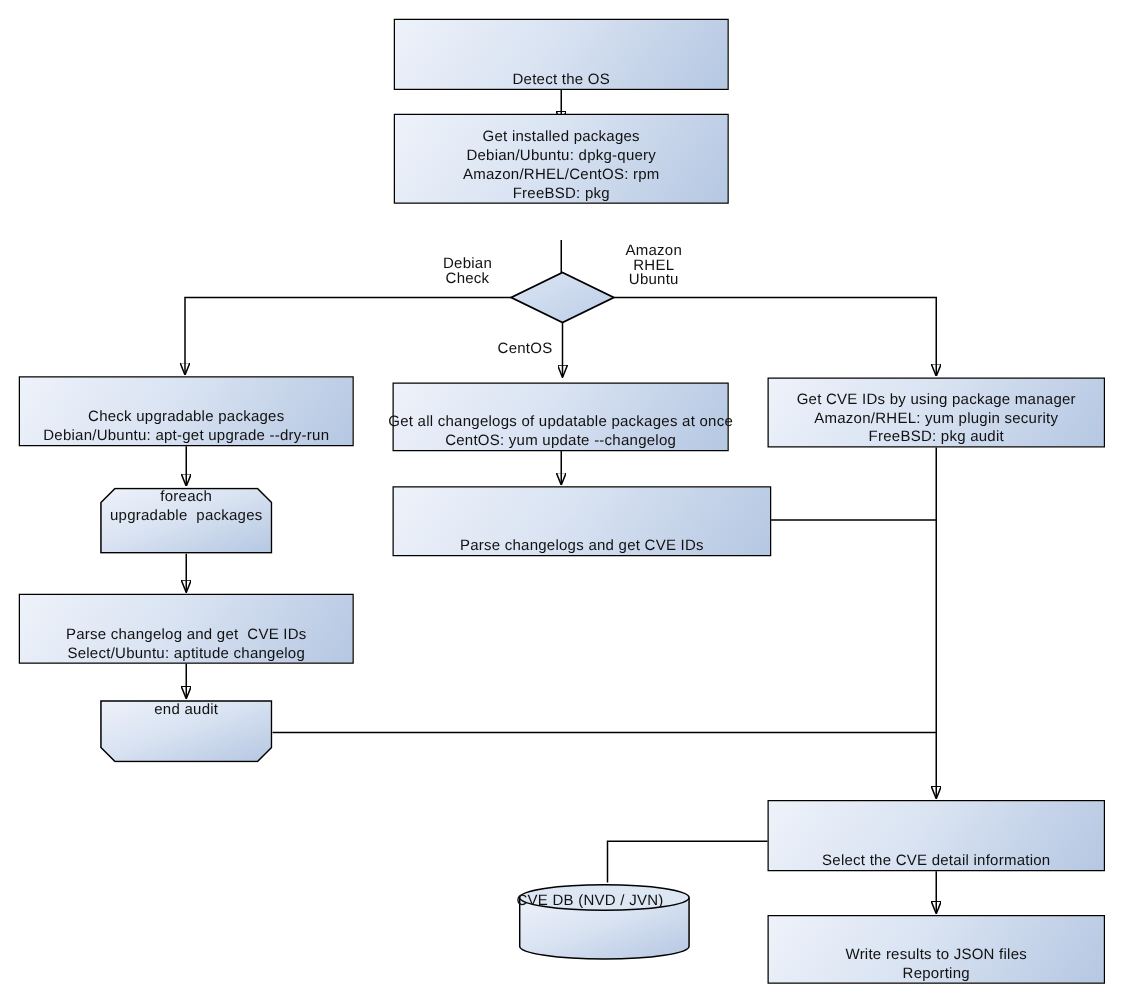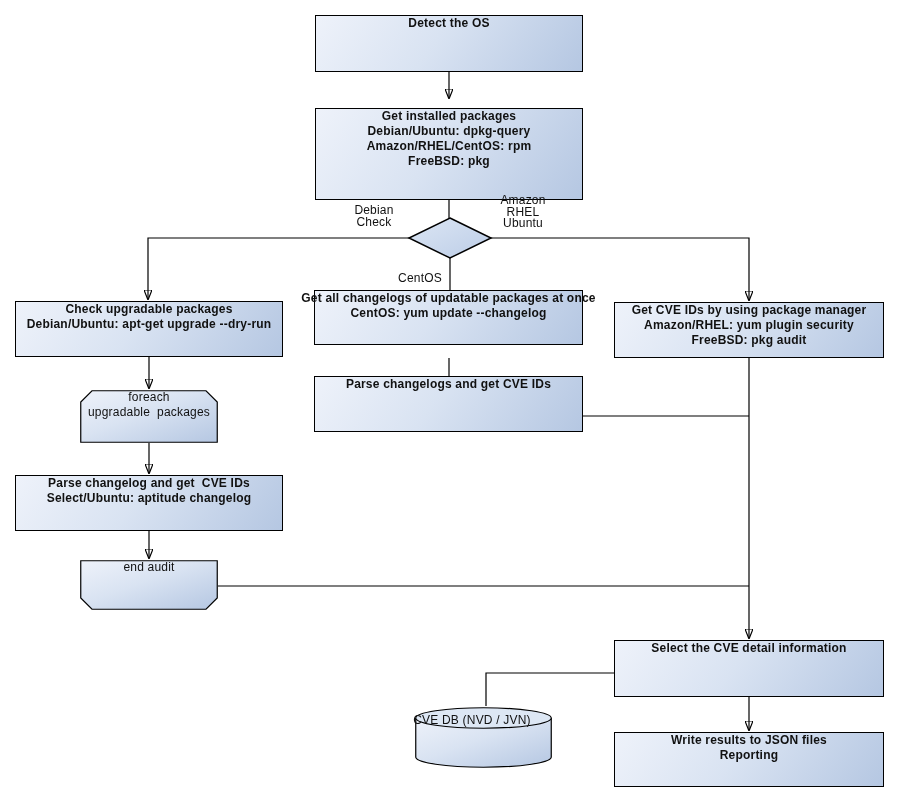--- a/index.html
+++ b/index.html
@@ -3,25 +3,24 @@
 <meta charset="utf-8">
 <style>
   html,body{margin:0;padding:0;background:#ffffff;}
   .canvas{
     position:relative;width:898px;height:803px;background:#ffffff;
     font-family:"Liberation Sans",sans-serif;color:#111;overflow:hidden;
   }
   #connectors{position:absolute;left:0;top:0;width:898px;height:803px;}
   #connectors path{stroke:#000;stroke-width:1.2;fill:none;}
   .node{
-    position:absolute;display:flex;align-items:flex-start;justify-content:center;
+    position:absolute;display:flex;align-items:flex-end;justify-content:center;
     border:1px solid #000;
     background:linear-gradient(125deg,#eef2fa 0%,#d9e3f2 45%,#b5c7e2 100%);
     box-sizing:border-box;
-    font-weight:bold;
   }
   .shape{
     position:absolute;display:flex;align-items:flex-start;justify-content:center;
     box-sizing:border-box;
   }
   .shape > svg{position:absolute;left:0;top:0;}
   .node-label{
     position:relative;white-space:pre;text-align:center;
     font-size:12px;line-height:15px;letter-spacing:0.2px;z-index:2;
   }
@@ -68,21 +67,21 @@
     <path d="M583,416 H749"></path>
     <path d="M749,358 V638" marker-end="url(#arrowhead)"></path>
     <path d="M749,697 V730" marker-end="url(#arrowhead)"></path>
     <path d="M614,673 H486 V706"></path>
   </svg>
 
   <div class="node" style="left:315px;top:15px;width:268px;height:57px">
     <span class="node-label">Detect the OS</span>
   </div>
 
-  <div class="node" style="left:315px;top:108px;width:268px;height:92px">
+  <div class="node" style="left:315px;top:91px;width:268px;height:72px">
     <span class="node-label">Get installed packages
 Debian/Ubuntu: dpkg-query
 Amazon/RHEL/CentOS: rpm
 FreeBSD: pkg</span>
   </div>
 
   <div class="shape" style="left:407px;top:216px;width:86px;height:44px">
     <svg width="86" height="44" viewBox="0 0 86 44">
       <polygon points="43,2 84,22 43,42 2,22" fill="url(#diamondGrad)" stroke="#000" stroke-width="1.5"></polygon>
     </svg>
@@ -106,26 +105,26 @@
 Select/Ubuntu: aptitude changelog</span>
   </div>
 
   <div class="shape" style="left:80px;top:560px;width:138px;height:50px">
     <svg width="138" height="50" viewBox="0 0 138 50">
       <path d="M0.75,0.75 H137.25 V38 L126,49.25 H12 L0.75,38 Z" fill="url(#shapeGrad)" stroke="#000" stroke-width="1.2"></path>
     </svg>
     <span class="node-label">end audit</span>
   </div>
 
-  <div class="node" style="left:314px;top:290px;width:269px;height:55px">
+  <div class="node" style="left:314px;top:306px;width:269px;height:55px">
     <span class="node-label">Get all changelogs of updatable packages at once
 CentOS: yum update --changelog</span>
   </div>
 
-  <div class="node" style="left:314px;top:376px;width:269px;height:56px">
+  <div class="node" style="left:314px;top:389px;width:303px;height:56px">
     <span class="node-label">Parse changelogs and get CVE IDs</span>
   </div>
 
   <div class="node" style="left:614px;top:302px;width:270px;height:56px">
     <span class="node-label">Get CVE IDs by using package manager
 Amazon/RHEL: yum plugin security
 FreeBSD: pkg audit</span>
   </div>
 
   <div class="node" style="left:614px;top:640px;width:270px;height:57px">

